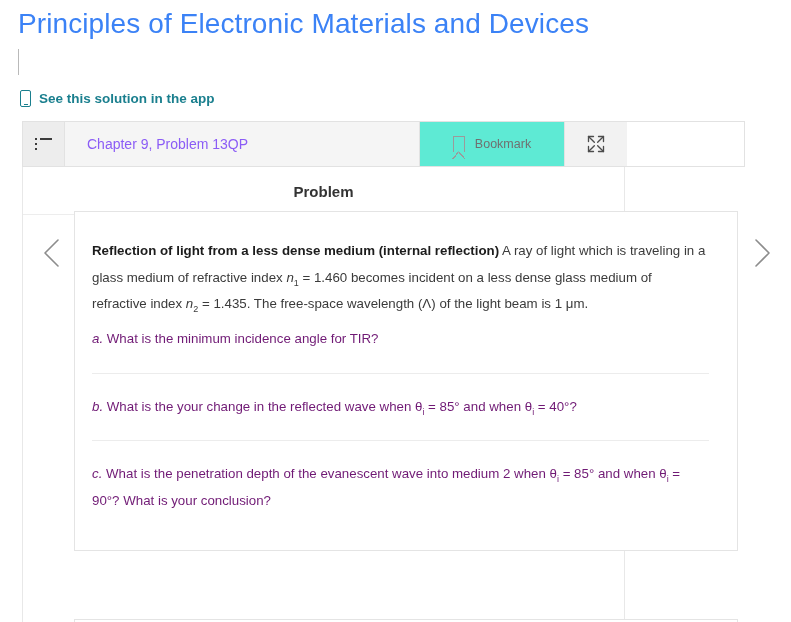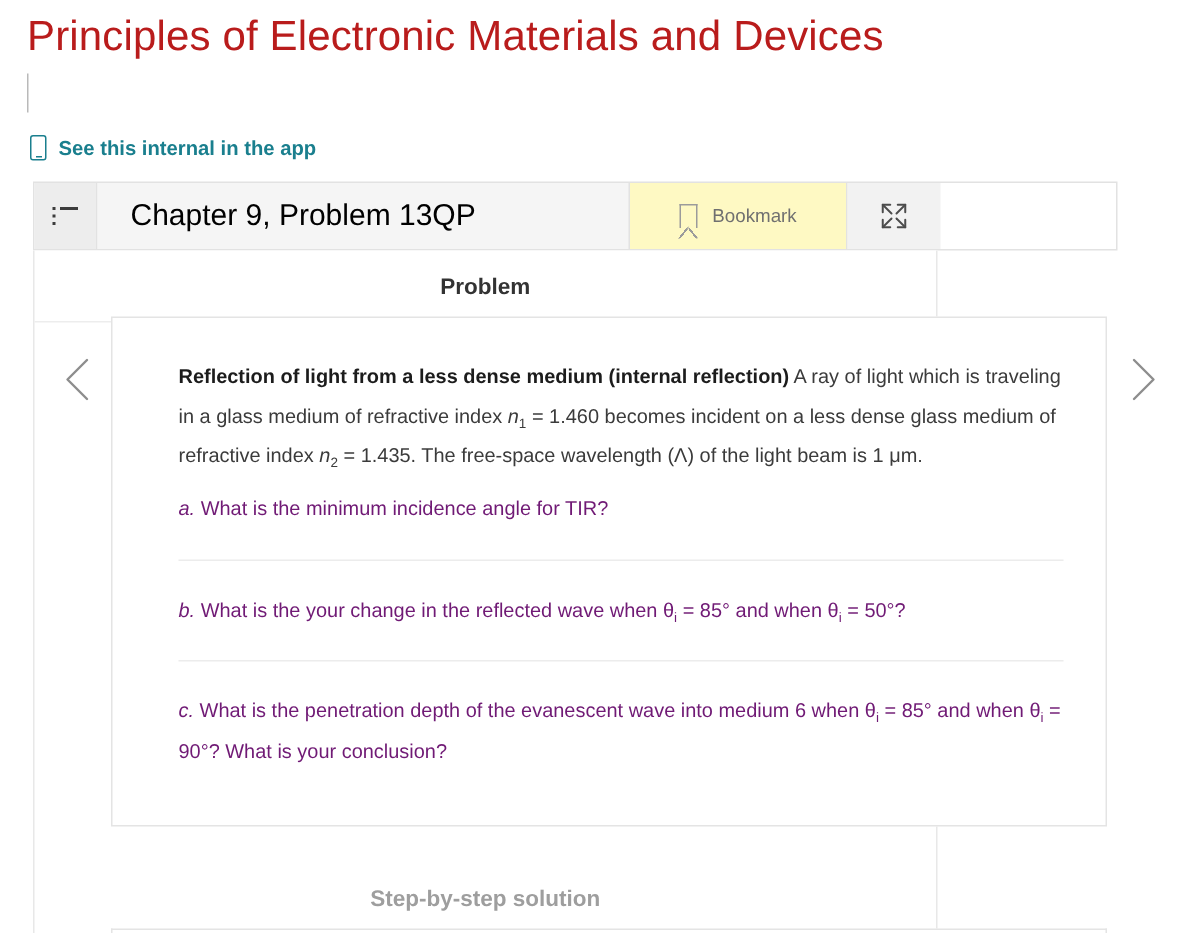--- a/index.html
+++ b/index.html
@@ -8,21 +8,21 @@
     width: 791px; height: 622px;
     background: #ffffff;
     font-family: "Liberation Sans", sans-serif;
     overflow: hidden;
   }
 
   
   .book-title {
     font-size: 28px;
     line-height: 1.32;
-    color: #b91c1c;
+    color: #3b82f6;
     font-weight: 400;
     padding: 6px 20px 0 18px;
     letter-spacing: .1px;
   }
   .book-title .edition-wrap { display: block; position: relative; }
   .book-title .caret {
     display: inline-block;
     width: 1px; height: 26px;
     background: #b9b9b9;
     vertical-align: -5px;
@@ -93,32 +93,32 @@
   .menu-icon b:nth-of-type(1) { top: 0; }
   .menu-icon b:nth-of-type(2) { top: 5.2px; }
   .menu-icon b:nth-of-type(3) { top: 10.4px; }
 
   .tb-chapter {
     flex: 0 0 355px;
     justify-content: flex-start;
     padding-left: 22px;
     background: #f5f5f5;
     border-right: 1px solid #e2e2e2;
-    color: #000000;
-    font-size: 20px;
+    color: #8b5cf6;
+    font-size: 14px;
     cursor: pointer;
   }
   .tb-bookmark {
     flex: 0 0 145px;
     gap: 10px;
     border-right: 1px solid #e2e2e2;
     color: #707070;
     font-size: 12.5px;
     cursor: pointer;
-    background: #fef9c3;
+    background: #5eead4;
   }
   .bookmark-icon {
     width: 12px; height: 16px;
     border: 1.4px solid #9b9b9b;
     border-bottom: none;
     position: relative;
     flex: none;
   }
   .bookmark-icon::after {
     content: "";
@@ -192,21 +192,21 @@
     border: none;
     border-top: 1px solid #ededed;
   }
 
   .problem-box {
     position: absolute;
     left: 51px; top: 44px;
     width: 664px; height: 340px;
     border: 1px solid #e4e4e4;
     background: #fff;
-    padding: 26px 28px 0 44px;
+    padding: 26px 28px 0 17px;
   }
   .ptext {
     font-size: 13.3px;
     line-height: 2.0;
     color: #3b3b3b;
   }
   .ptext b { color: #1c1c1c; }
   .ptext i { font-style: italic; }
   sub { font-size: 9px; }
   .part { font-size: 13.3px; line-height: 2.0; color: #701a75; }
@@ -251,21 +251,21 @@
 <body>
 
 <div class="book-title">
   <span>Principles of Electronic Materials and Devices</span>
   <span class="edition-wrap"><span class="caret"></span></span>
 </div>
 
 <div class="app-link-row">
   <a class="app-link">
     <span class="phone-icon"></span>
-    <span>See this internal in the app</span>
+    <span>See this solution in the app</span>
   </a>
 </div>
 
 <div class="toolbar">
 
   <div class="tb-cell tb-menu">
     <span class="menu-icon">
       <b></b>
         <b></b>
         <b></b>
@@ -310,31 +310,30 @@
       <b>Reflection of light from a less dense medium (internal reflection)</b><span> A ray of light which is traveling in a glass medium of refractive index </span><i>n</i><sub>1</sub><span> = 1.460 becomes incident on a less dense glass medium of refractive index </span><i>n</i><sub>2</sub><span> = 1.435. The free-space wavelength (Λ) of the light beam is 1 μm.</span>
     </div>
 
     <div class="part pad-a">
       <span class="lbl">a.</span><span> What is the minimum incidence angle for TIR?</span>
     </div>
 
     <hr class="inner-rule">
 
     <div class="part">
-      <span class="lbl">b.</span><span> What is the your change in the reflected wave when θ</span><sub>i</sub><span> = 85° and when θ</span><sub>i</sub><span> = 50°?</span>
+      <span class="lbl">b.</span><span> What is the your change in the reflected wave when θ</span><sub>i</sub><span> = 85° and when θ</span><sub>i</sub><span> = 40°?</span>
     </div>
 
     <hr class="inner-rule">
 
     <div class="part">
-      <span class="lbl">c.</span><span> What is the penetration depth of the evanescent wave into medium 6 when θ</span><sub>i</sub><span> = 85° and when θ</span><sub>i</sub><span> = 90°? What is your conclusion?</span>
+      <span class="lbl">c.</span><span> What is the penetration depth of the evanescent wave into medium 2 when θ</span><sub>i</sub><span> = 85° and when θ</span><sub>i</sub><span> = 90°? What is your conclusion?</span>
     </div>
   </div>
 
-  <div class="sbs-heading">Step-by-step solution</div>
   <div class="sbs-box"></div>
 </div>
 
 <div class="nav-arrow nav-prev">
   <svg viewBox="0 0 34 46" fill="none" stroke="currentColor" stroke-width="1.6" stroke-linecap="round" stroke-linejoin="round">
     <polyline points="22,10 9,23 22,36"></polyline>
   </svg>
 </div>
 
 <div class="nav-arrow nav-next">

